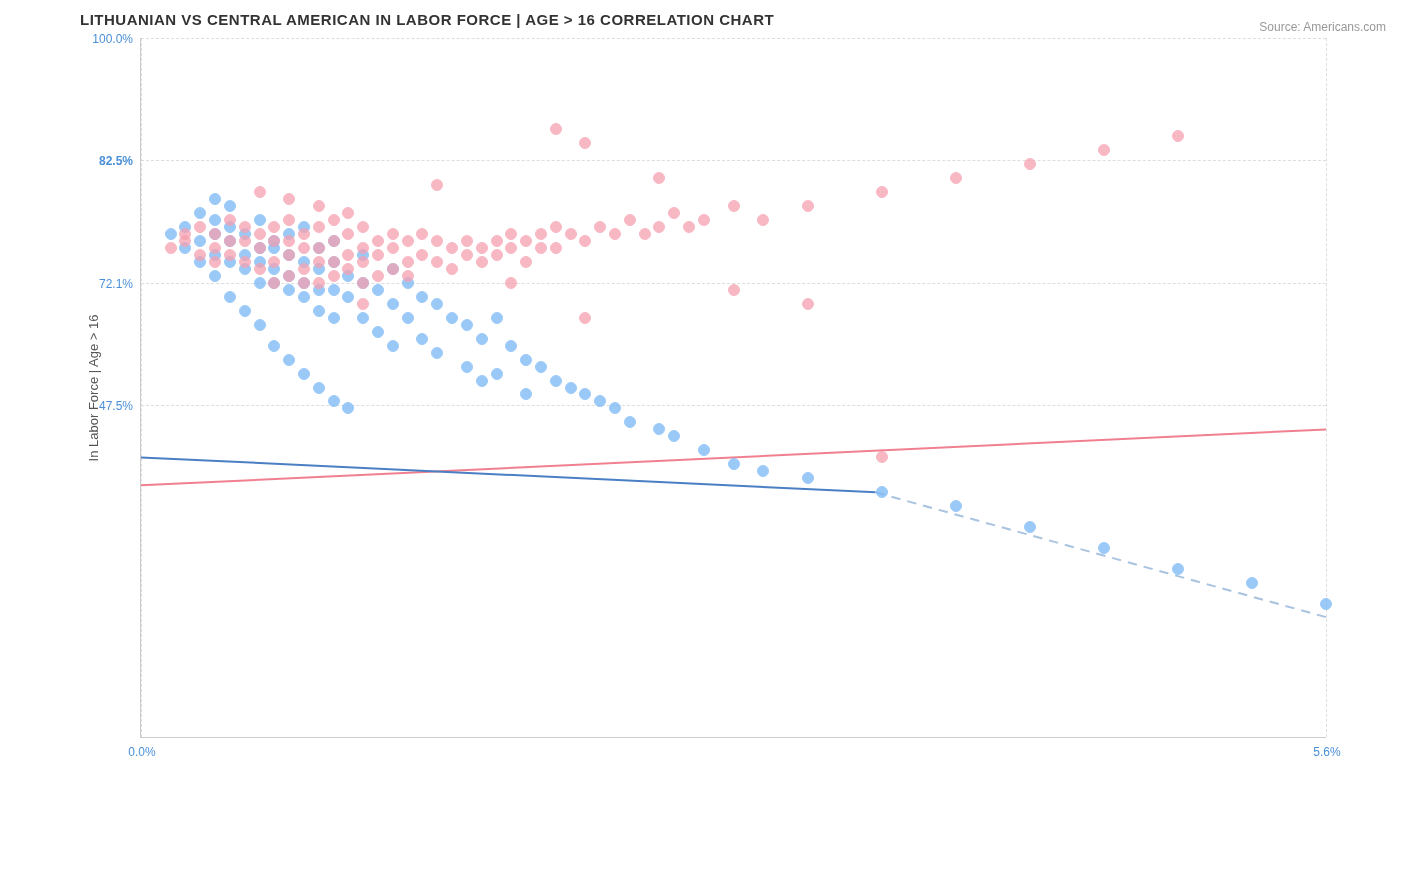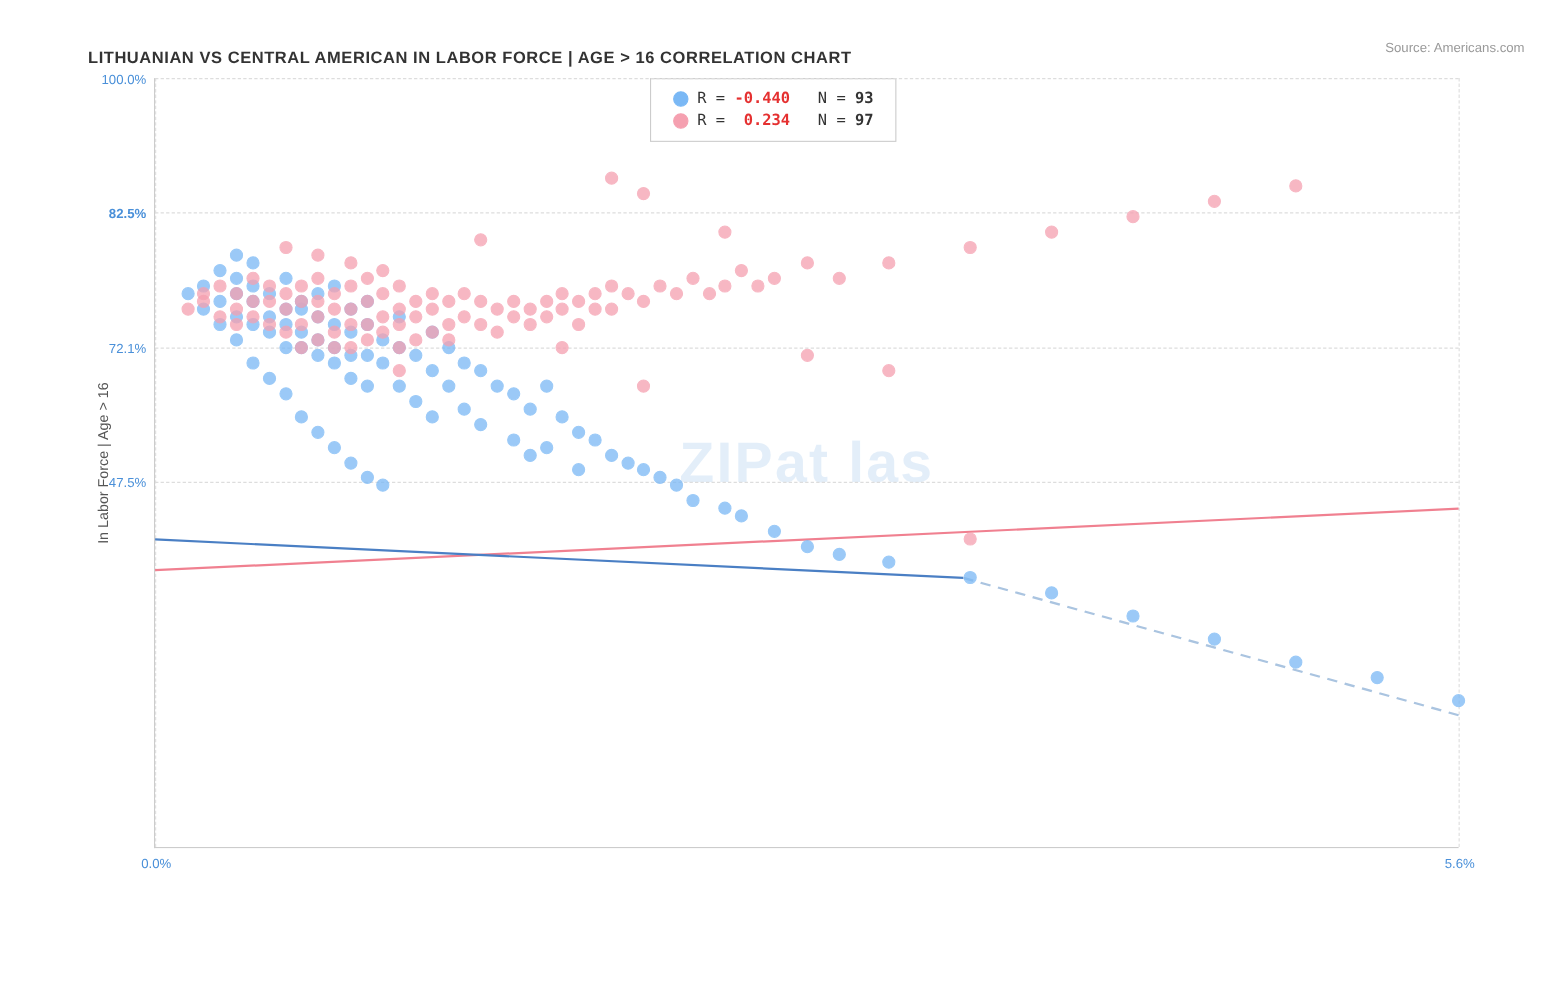--- a/index.html
+++ b/index.html
@@ -7,22 +7,21 @@
       width: 1406px;
       height: 892px;
       background: #fff;
       font-family: Arial, sans-serif;
       overflow: hidden;
     }
     .chart-container {
       position: relative;
       width: 1406px;
       height: 800px;
-      padding: 28px 80px 100px 80px;
-      margin-top: 16px;
+      padding: 11px 80px 100px 80px;
     }
     .chart-title {
       font-size: 15px;
       font-weight: bold;
       color: #333;
       margin-bottom: 10px;
       letter-spacing: 0.5px;
     }
     .source-label {
       position: absolute;
@@ -147,40 +146,29 @@
       pointer-events: none;
     }
   </style>
 </head>
 <body>
 
 <div class="chart-container">
   <div class="chart-title">LITHUANIAN VS CENTRAL AMERICAN IN LABOR FORCE | AGE &gt; 16 CORRELATION CHART</div>
   <div class="source-label">Source: Americans.com</div>
 
-  <div class="legend">
-    <div class="legend-row">
-      <div class="legend-dot" style="background:#7ab8f5; border: 1px solid #7ab8f5;"></div>
-      <span class="legend-text">R = <span style="color:#e53030; font-weight:bold;">-0.440</span>&nbsp;&nbsp; N = <span style="font-weight:bold;">93</span></span>
-    </div>
-    <div class="legend-row">
-      <div class="legend-dot" style="background:#f5a0b0; border: 1px solid #f5a0b0;"></div>
-      <span class="legend-text">R = <span style="color:#e53030; font-weight:bold;">&nbsp;0.234</span>&nbsp;&nbsp; N = <span style="font-weight:bold;">97</span></span>
-    </div>
-  </div>
 
   <div style="display:flex; align-items:stretch; height:700px; margin-top:10px;">
 
     <div style="position:relative; width:60px; flex-shrink:0;">
       <div class="y-axis-label">In Labor Force | Age &gt; 16</div>
     </div>
 
     <div class="chart-area" id="chartArea" style="flex:1; position:relative;">
 
-      <div class="watermark">ZIPat&nbsp;las</div>
 
       <div class="y-gridline" style="top:0%;">
         <span class="y-tick-label">100.0%</span>
       </div>
 
       <div class="y-gridline" style="top:17.5%;font-weight:bold;">
         <span class="y-tick-label">82.5%</span>
       </div>
 
       <div class="y-gridline" style="top:35%;">

